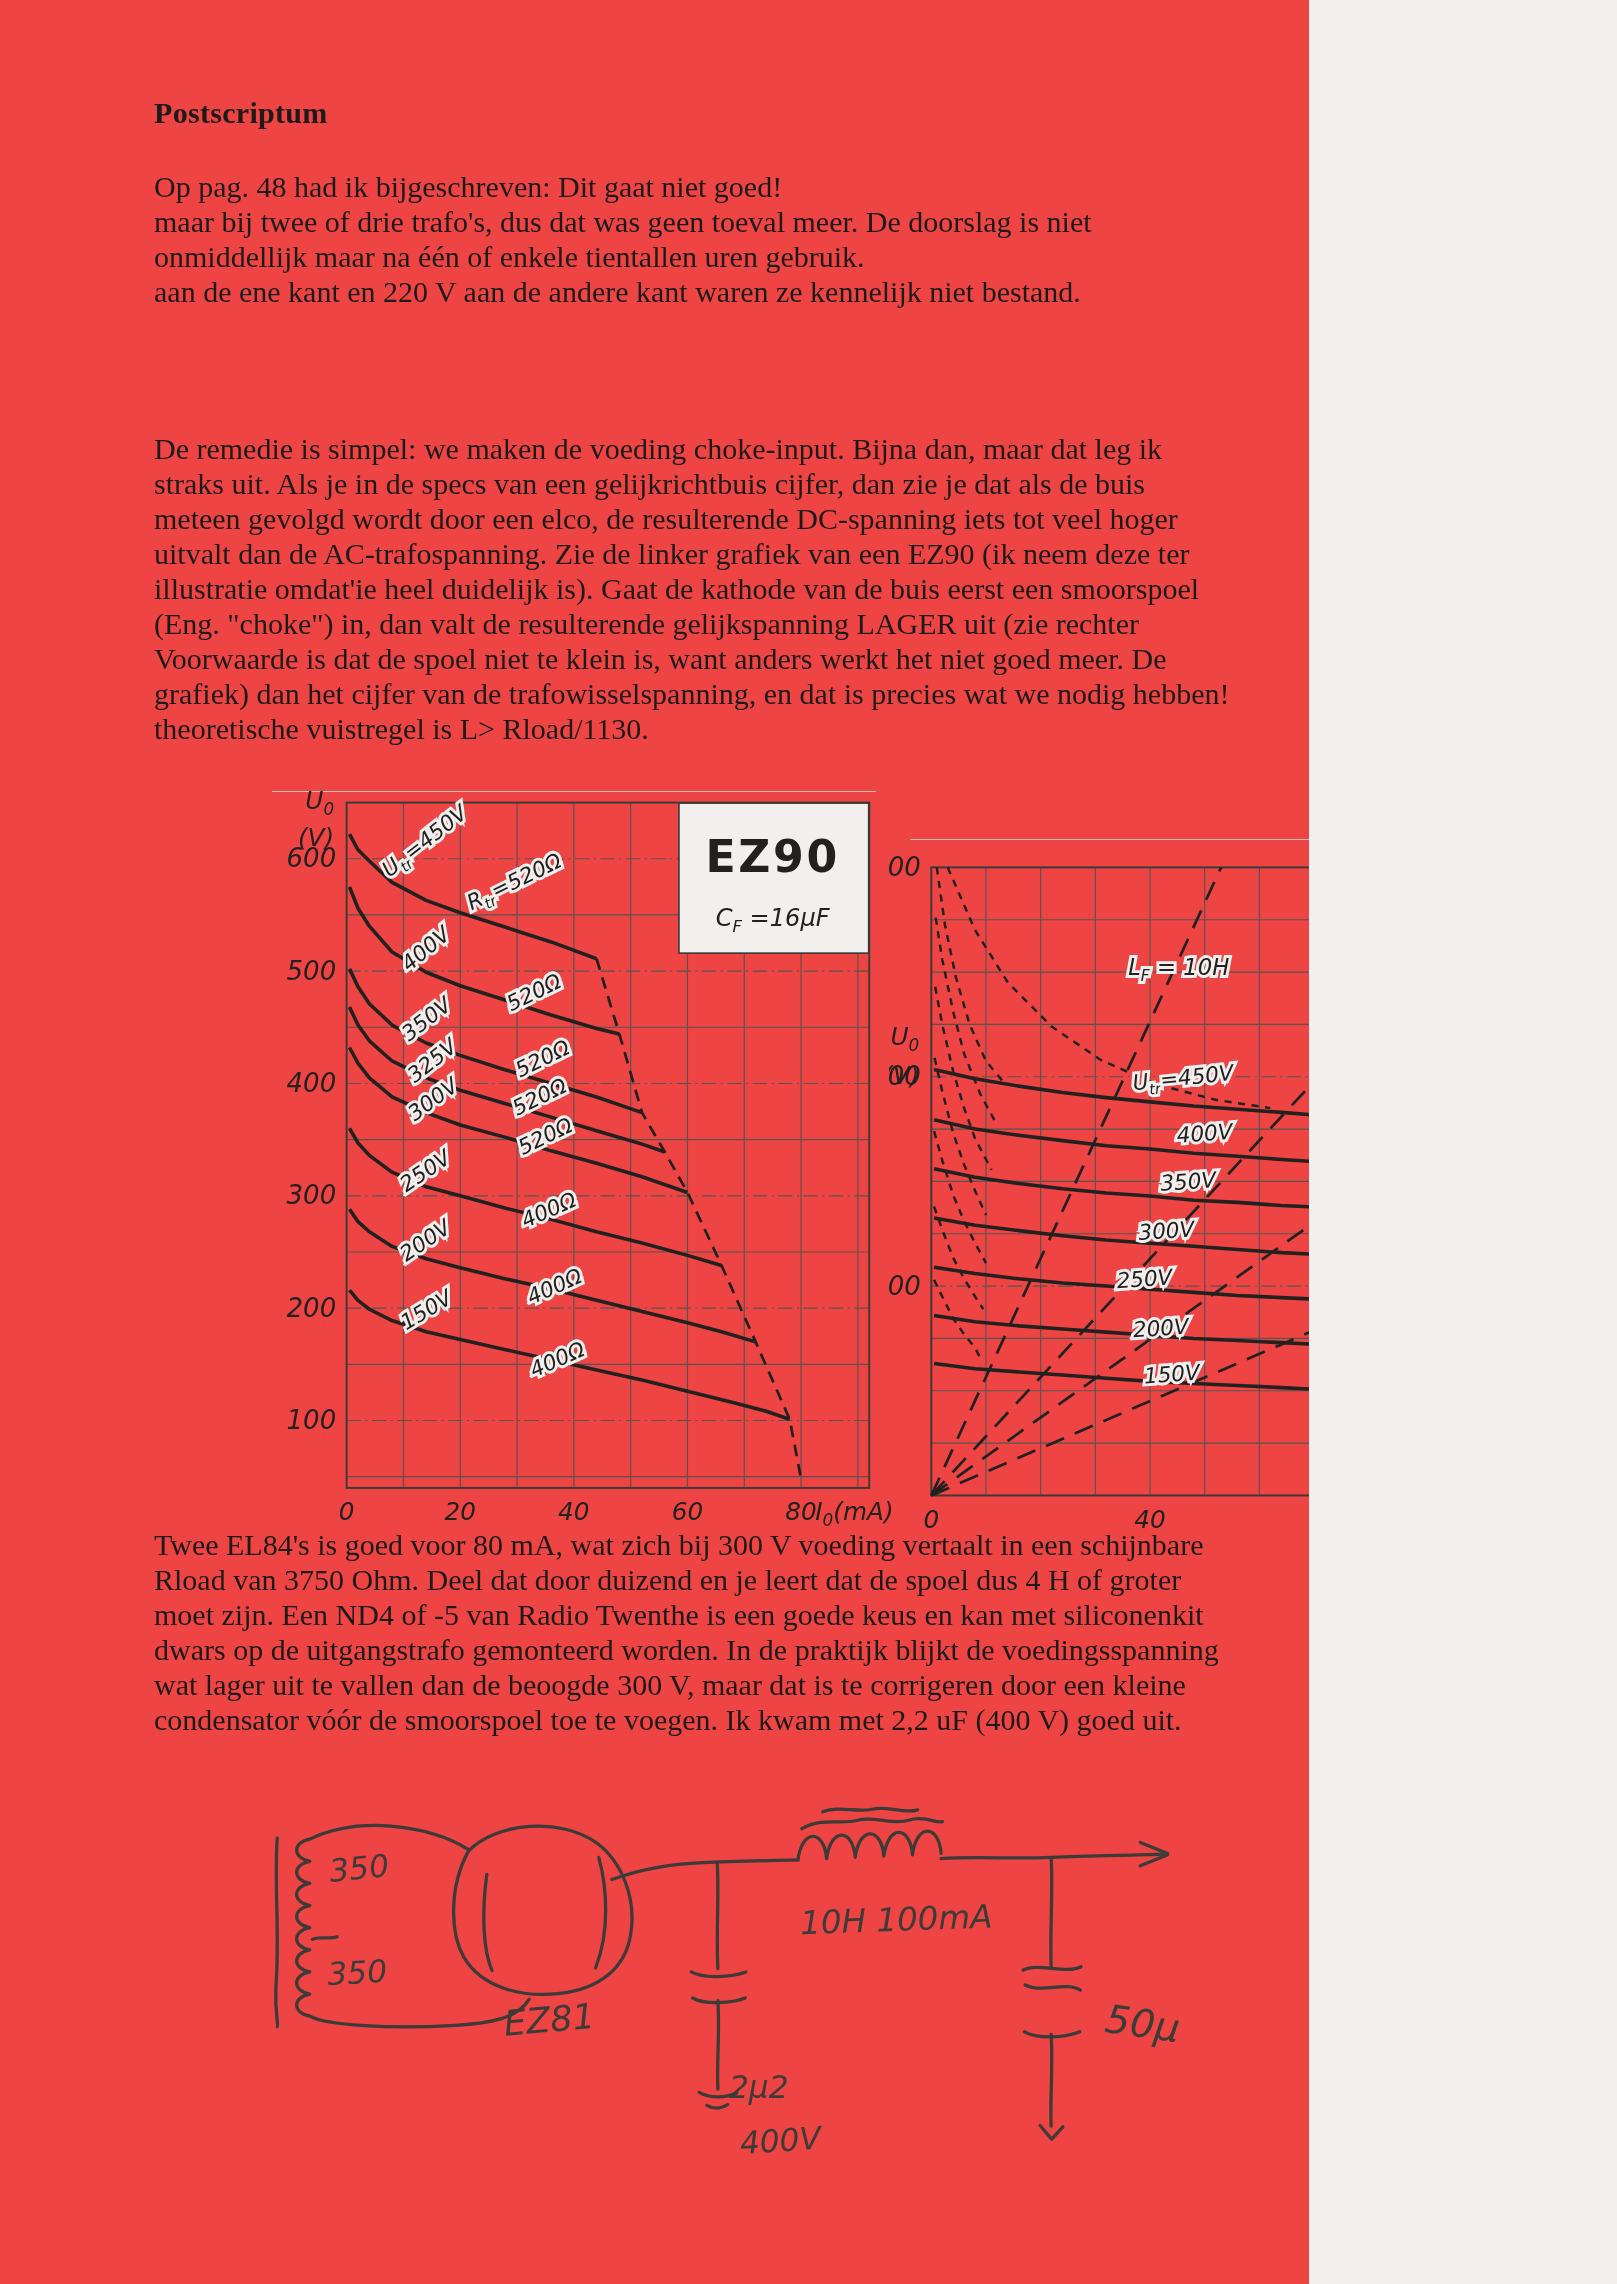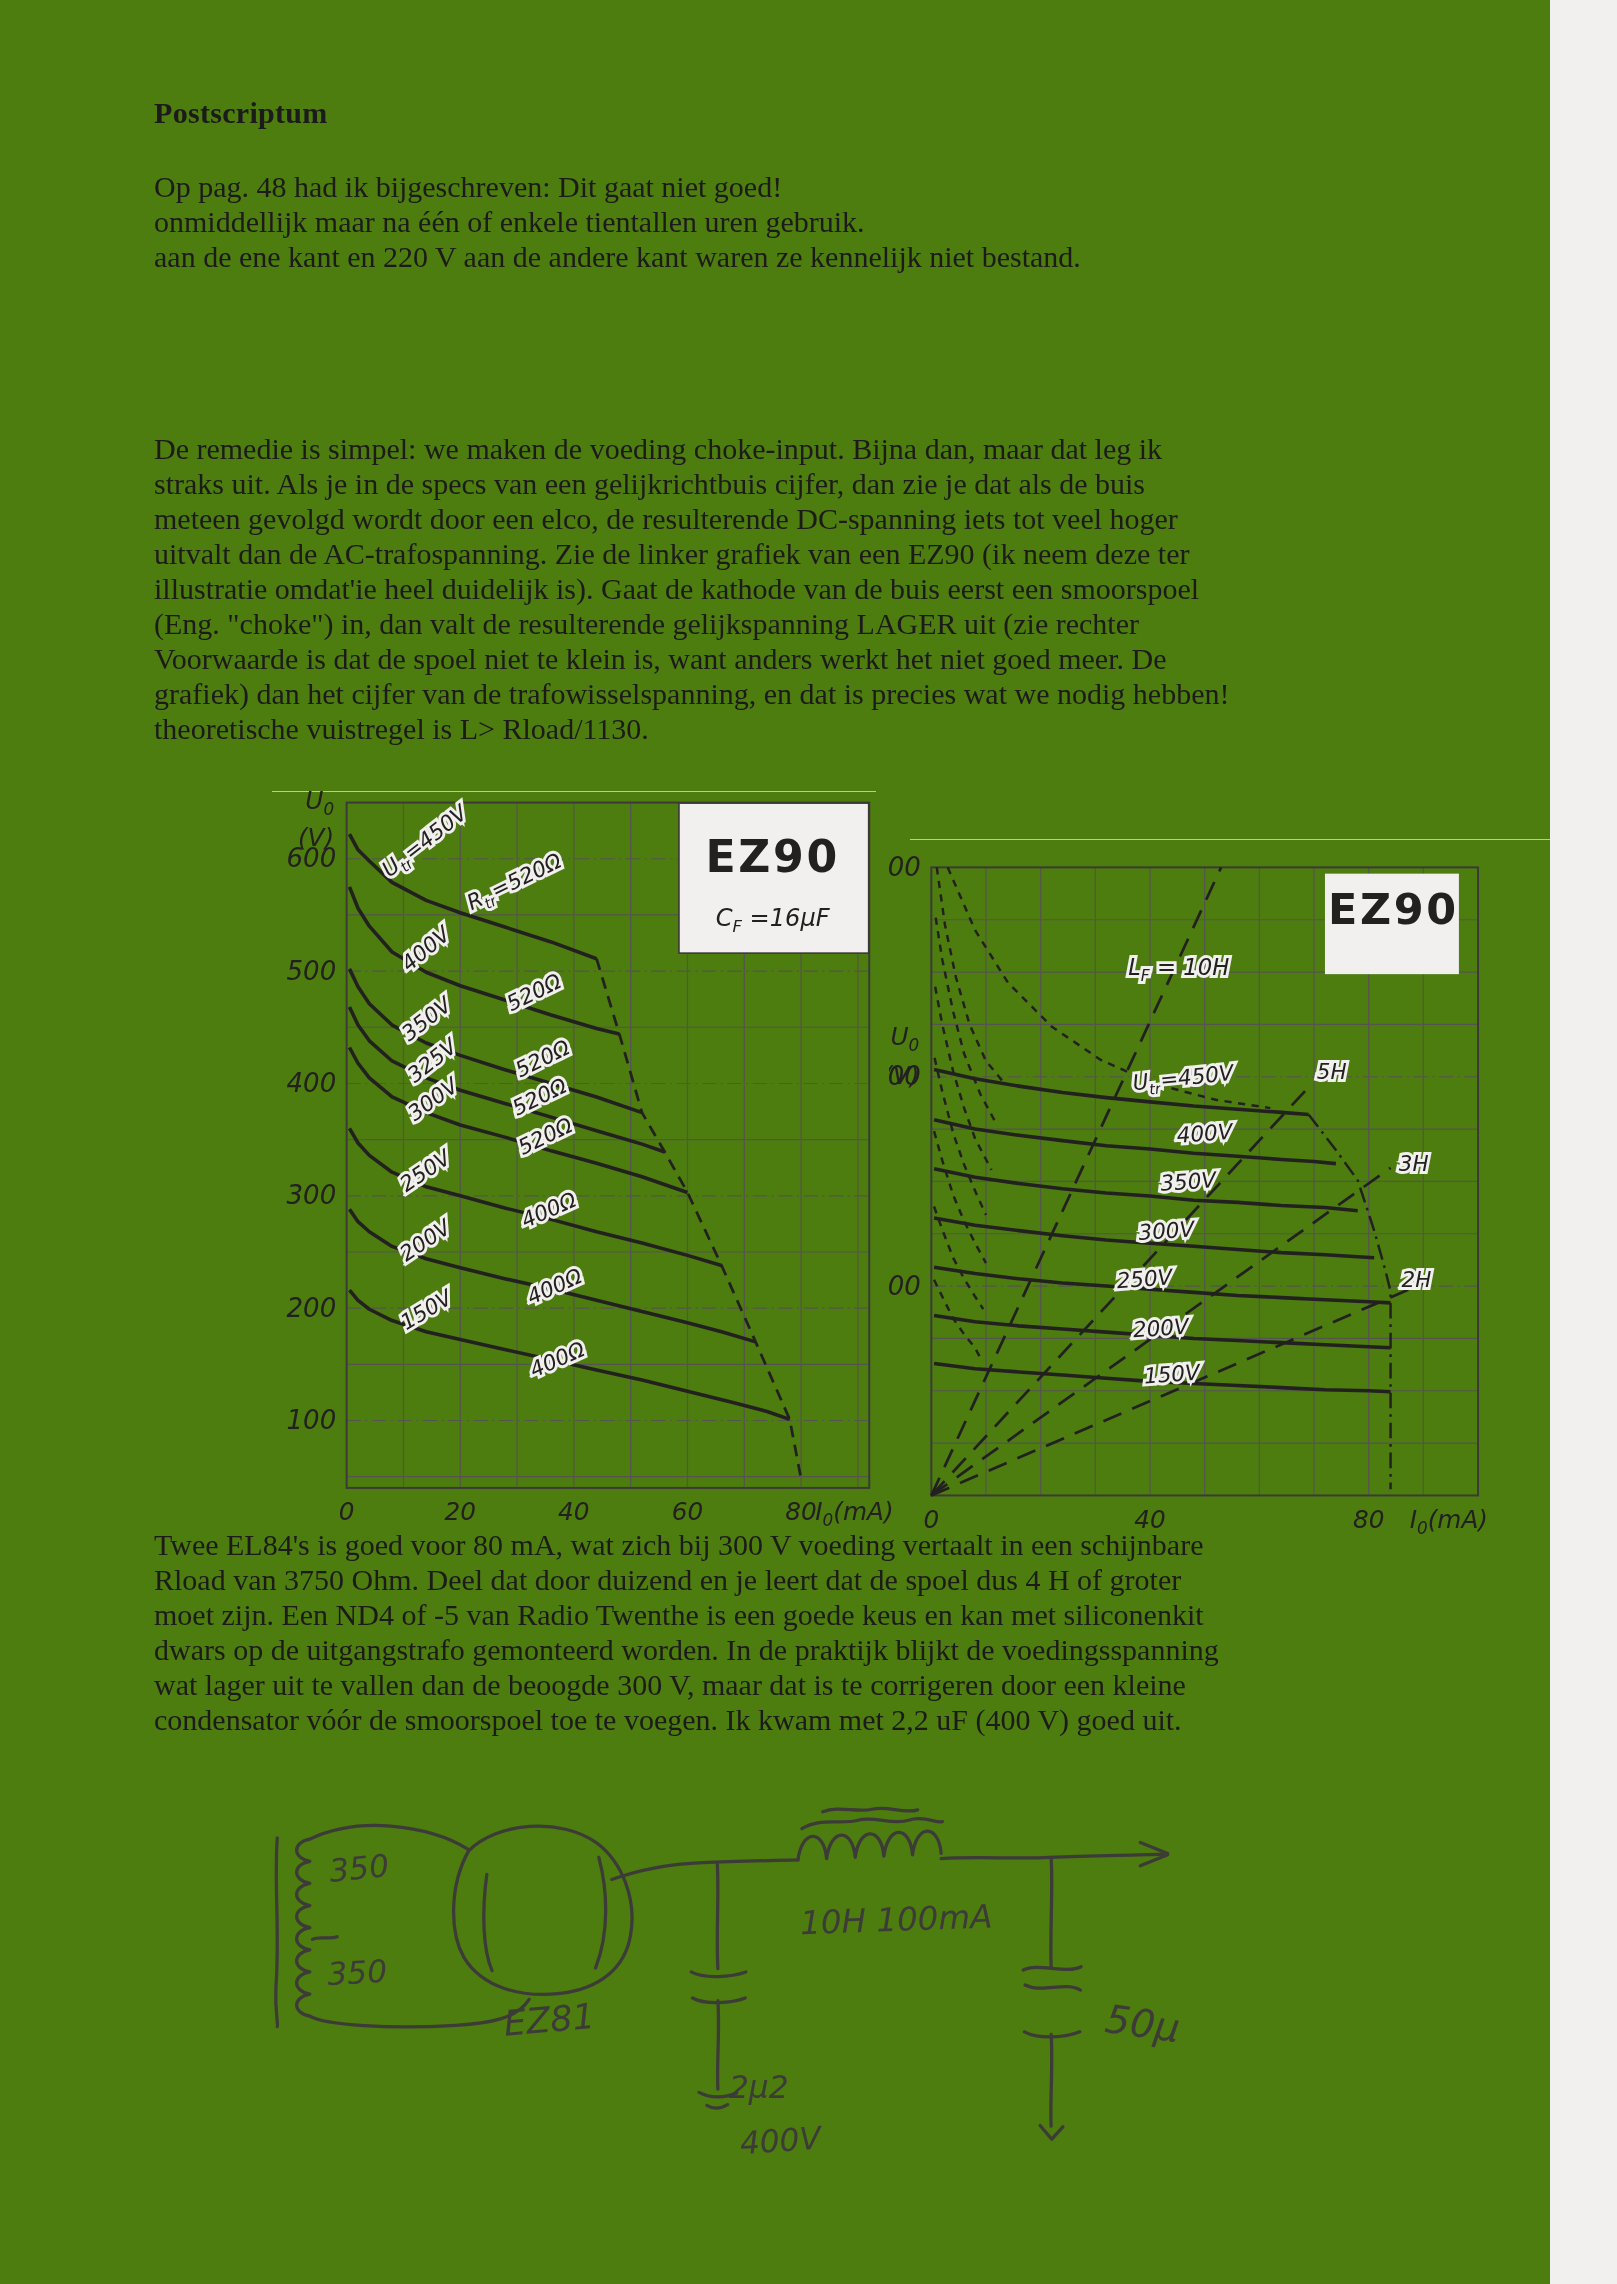--- a/index.html
+++ b/index.html
@@ -1,16 +1,16 @@
 <!DOCTYPE html>
 <html style="font-size:10.4px"><head>
 <meta charset="utf-8">
 <style>
   html,body{margin:0;padding:0;background:#f1f0ee;}
-  .page{position:relative;width:1550px;height:2284px;background:#4d7c0f;overflow:hidden;
+  .page{position:relative;width:1309px;height:2284px;background:#ef4444;overflow:hidden;
         font-family:"Liberation Serif",serif;color:#1c1b19;}
   .heading{position:absolute;left:154px;top:96px;font-size:30px;font-weight:bold;letter-spacing:0.3px;}
   .para{position:absolute;left:154px;font-size:30px;line-height:35px;}
   .p1{top:169px}.p2{top:431px}.p3{top:1527px}
   .tline{height:35px;white-space:pre;}
   .scan-line{position:absolute;height:1.3px;background:#c2c1bd;}
   .sl-left{left:272px;top:791px;width:604px;}
   .sl-right{left:910px;top:839px;width:691px;}
   .chart{position:absolute;}
   .chart-left{left:260px;top:772px;width:677px;height:781px;}
@@ -22,20 +22,21 @@
 </style>
 </head>
 <body>
 
 <div class="page">
 
   <div class="heading">Postscriptum</div>
 
   <div class="para p1">
       <div class="tline">Op pag. 48 had ik bijgeschreven: Dit gaat niet goed!</div>
+      <div class="tline">maar bij twee of drie trafo's, dus dat was geen toeval meer. De doorslag is niet</div>
       <div class="tline">onmiddellijk maar na één of enkele tientallen uren gebruik.</div>
       <div class="tline">aan de ene kant en 220 V aan de andere kant waren ze kennelijk niet bestand.</div>
     </div>
   <div class="para p2">
       <div class="tline">De remedie is simpel: we maken de voeding choke-input. Bijna dan, maar dat leg ik</div>
       <div class="tline">straks uit. Als je in de specs van een gelijkrichtbuis cijfer, dan zie je dat als de buis</div>
       <div class="tline">meteen gevolgd wordt door een elco, de resulterende DC-spanning iets tot veel hoger</div>
       <div class="tline">uitvalt dan de AC-trafospanning. Zie de linker grafiek van een EZ90 (ik neem deze ter</div>
       <div class="tline">illustratie omdat'ie heel duidelijk is). Gaat de kathode van de buis eerst een smoorspoel</div>
       <div class="tline">(Eng. "choke") in, dan valt de resulterende gelijkspanning LAGER uit (zie rechter</div>

